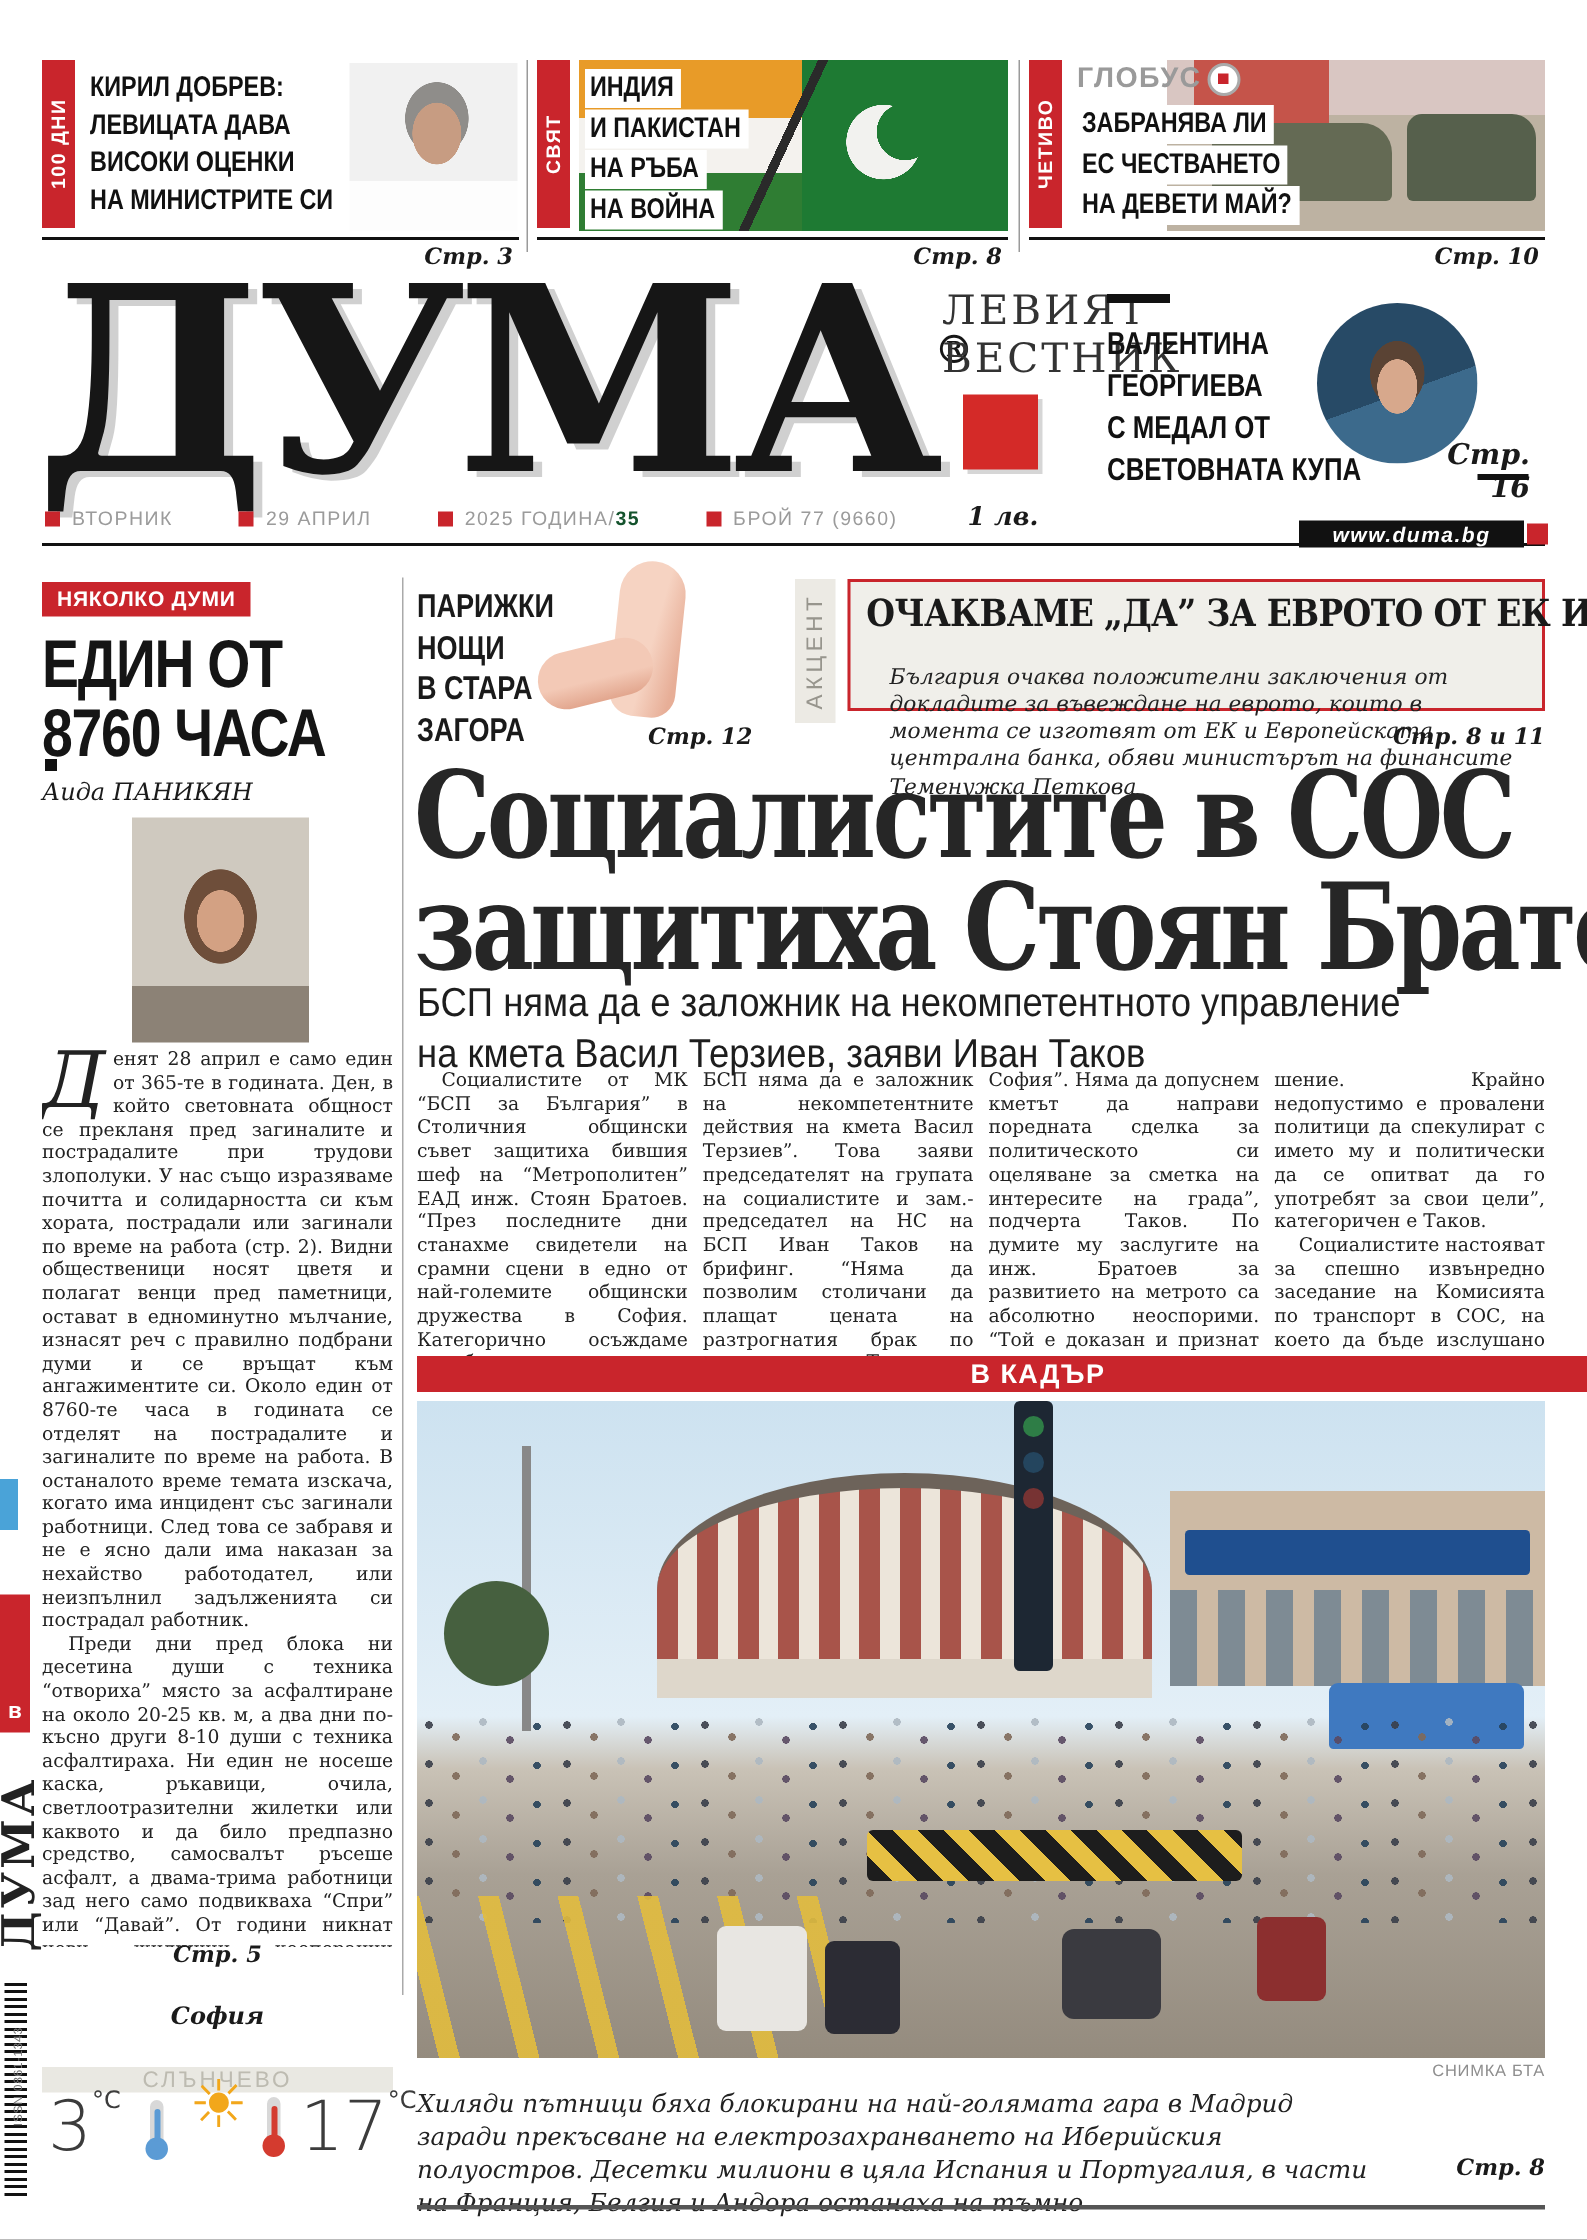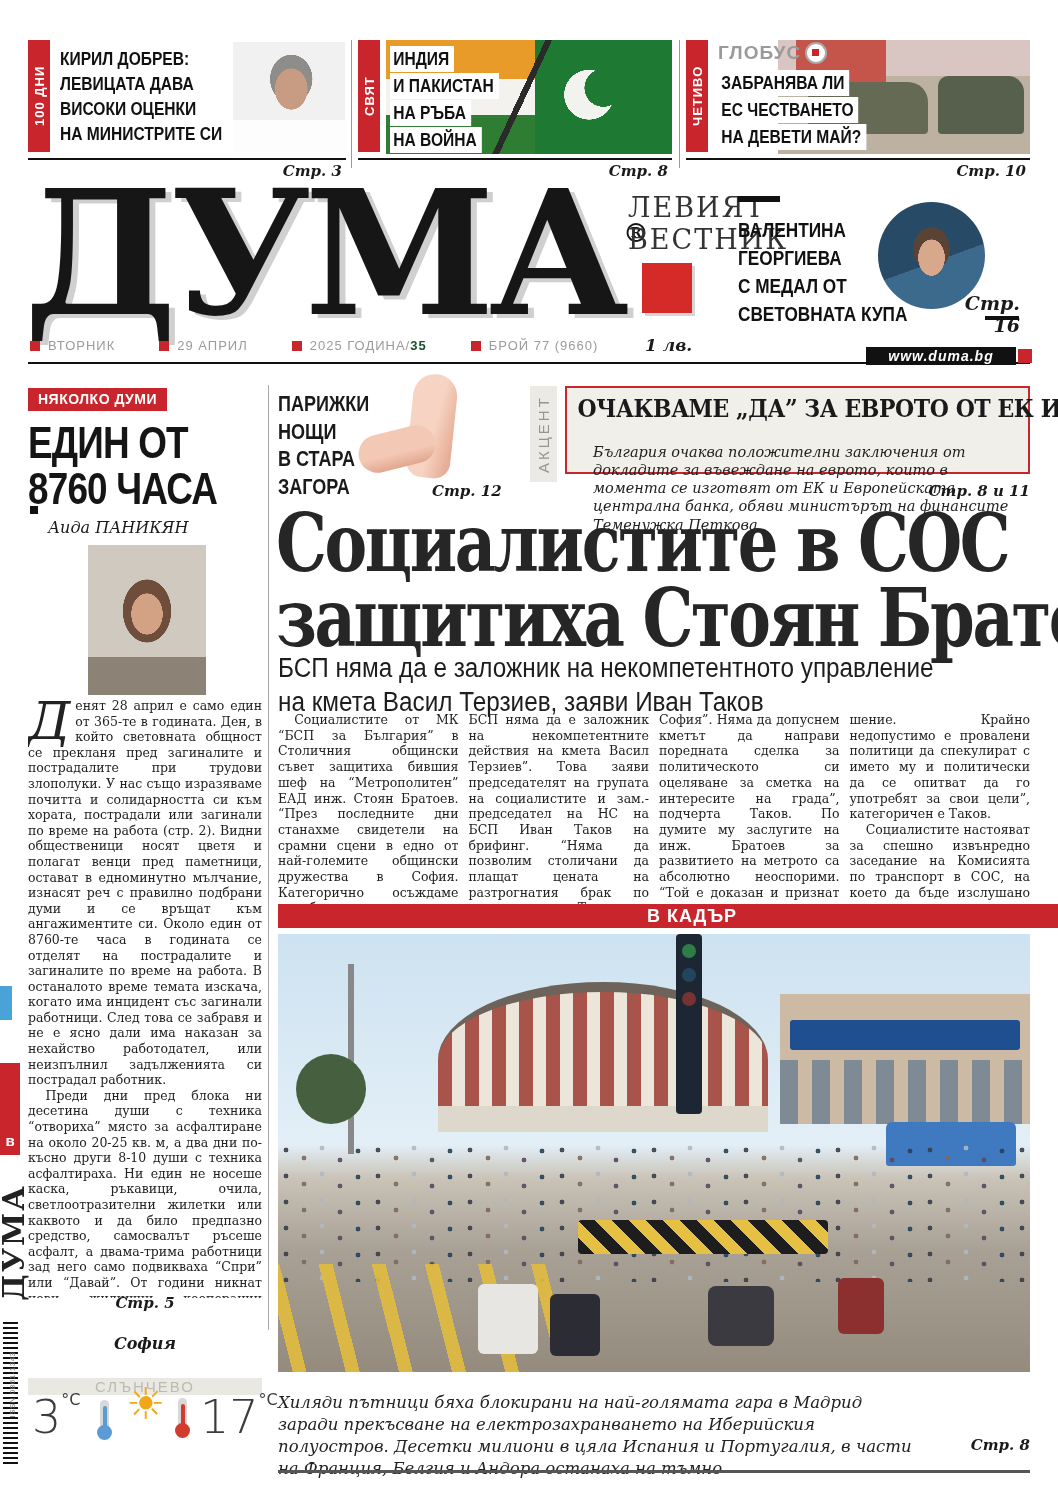--- a/index.html
+++ b/index.html
@@ -89,21 +89,21 @@
     color:#fff; font-family:"Liberation Sans",sans-serif; font-weight:bold; font-style:italic;
     font-size:14px; display:flex; align-items:center; justify-content:center; letter-spacing:1px; }
   .site-sq { position:absolute; left:1018px; top:349px; width:14px; height:14px; background:#c9252c; }
 
   
   .badge { position:absolute; left:28px; top:388px; background:#c9252c; color:#fff;
     font-family:"Liberation Sans",sans-serif; font-weight:bold; font-size:14px;
     padding:3px 10px 4px; letter-spacing:.5px; }
   .op-title { position:absolute; left:28px; top:420px; font-size:45px; line-height:1.02; letter-spacing:-1px; color:#151515; }
   .op-bullet { position:absolute; left:30px; top:506px; width:8px; height:8px; background:#111; }
-  .op-author { position:absolute; left:28px; top:518px; font-style:italic; font-size:16px;margin-left:20px; }
+  .op-author { position:absolute; left:28px; top:518px; font-style:italic; font-size:16px; }
   .op-photo { position:absolute; left:88px; top:545px; width:118px; height:150px;
     background:
       radial-gradient(ellipse 26px 34px at 50% 46%, #d3a183 0 60%, rgba(0,0,0,0) 61%),
       radial-gradient(ellipse 40px 52px at 50% 44%, #6e4e3a 0 60%, rgba(0,0,0,0) 61%),
       linear-gradient(180deg, #cfc9bf 0 75%, #8c8276 75%); }
   .op-body { position:absolute; left:28px; top:698px; width:234px; height:600px; overflow:hidden;
     font-size:12.5px; line-height:15.6px; text-align:justify; color:#222; }
   .op-body p.p2 { text-indent:1.4em; }
   .dropcap { float:left; font-size:52px; line-height:42px; padding:2px 5px 0 0; font-style:italic; }
   .op-page { position:absolute; left:28px; top:1294px; width:234px; text-align:center;
@@ -399,20 +399,21 @@
         <i class="c"></i>
       </div>
     <div class="ph-crowd"></div>
     <div class="ph-hazard"></div>
     <div class="ph-yellow"></div>
     <div class="ph-lug1"></div>
     <div class="ph-lug2"></div>
     <div class="ph-lug3"></div>
     <div class="ph-lug4"></div>
   </div>
+  <div class="credit">СНИМКА БТА</div>
   <div class="caption">Хиляди пътници бяха блокирани на най-голямата гара в Мадрид заради прекъсване на електрозахранването на Иберийския полуостров. Десетки милиони в цяла Испания и Португалия, в части на Франция, Белгия и Андора останаха на тъмно</div>
   <div class="caption-page">Стр. 8</div>
   <div class="b-rule"></div>
 
   <div class="edge-blue"></div>
   <div class="edge-red">в</div>
   <div class="edge-logo">ДУМА</div>
   <div class="barcode"></div>
   <div class="issn">ISSN 0861-1343</div>
 

